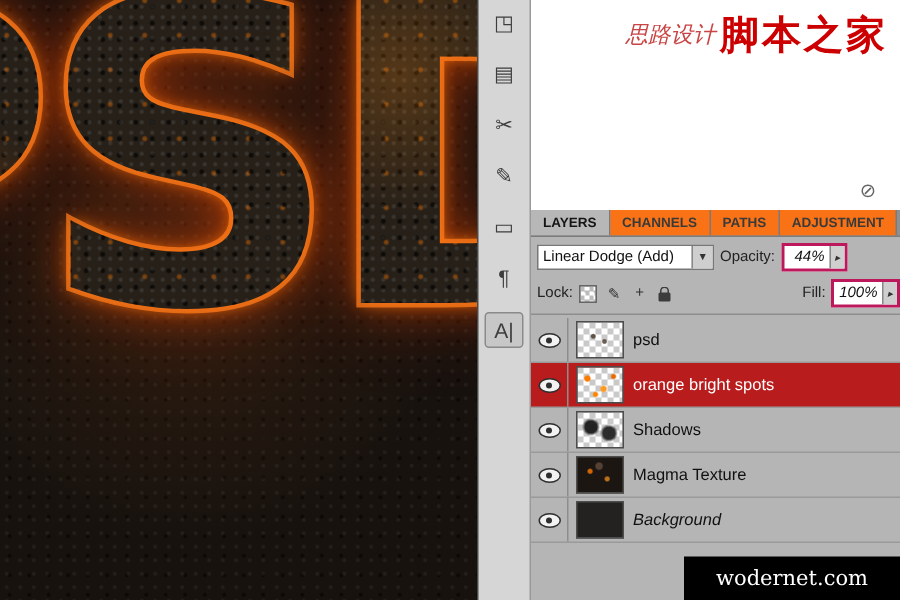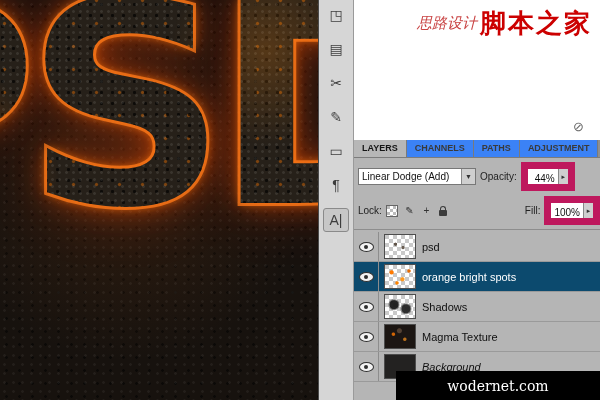--- a/index.html
+++ b/index.html
@@ -47,46 +47,46 @@
   .logo-line1{white-space:nowrap;}
   .logo-prefix{color:#c94444;font-size:15px;margin-right:3px;vertical-align:4px;font-style:italic;}
   .logo-brand{color:#cc0000;font-size:26px;font-weight:bold;letter-spacing:2px;}
   .logo-url{color:#cc0000;font-size:12px;font-weight:bold;letter-spacing:4px;margin-top:2px;margin-right:4px;}
   .collapse{position:absolute;right:16px;bottom:6px;color:#666;font-size:13px;}
 
   
   .panel{position:absolute;left:0;top:140px;width:246px;height:260px;background:#b5b5b5;}
   .tabs{display:flex;height:17px;background:#8f8f8f;overflow:hidden;border-bottom:1px solid #7c7c7c;}
   .tab{flex:none;padding:3px 8px 0 8px;font-size:9px;font-weight:bold;color:#3a3a3a;
-    background:#3b82f6;border-right:1px solid #7a7a7a;white-space:nowrap;}
+    background:#f97316;border-right:1px solid #7a7a7a;white-space:nowrap;}
   .tab.active{background:#b7b7b7;color:#151515;}
   .blend-row{display:flex;align-items:center;gap:4px;padding:4px 1px 3px 4px;}
   .select{display:flex;align-items:center;height:15px;background:#fff;border:1px solid #777;
     font-size:10px;color:#111;}
   .select .sel-text{padding:0 3px;white-space:nowrap;overflow:hidden;width:96px;}
   .select .sel-arrow{width:13px;height:100%;background:#cfcfcf;border-left:1px solid #888;
     font-size:7px;display:flex;align-items:center;justify-content:center;color:#333;}
   .lbl{font-size:10px;color:#222;}
-  .valbox{display:flex;align-items:flex-end;height:15px;background:#fff;border:7px solid #be185d;font-size:10px;color:#111;}
+  .valbox{display:flex;align-items:center;height:15px;background:#fff;border:2px solid #be185d;font-size:10px;color:#111;font-style:italic;}
   .valbox .val{padding:0 3px;min-width:24px;text-align:right;}
   .valbox .side-arrow{width:9px;height:100%;background:#cfcfcf;border-left:1px solid #888;
     font-size:7px;display:flex;align-items:center;justify-content:center;color:#333;}
   .lock-row{display:flex;align-items:center;gap:4px;padding:2px 0 4px 4px;border-bottom:1px solid #8d8d8d;}
   .mini{width:13px;height:13px;display:flex;align-items:center;justify-content:center;font-size:10px;color:#333;}
   .checker-mini{width:10px;height:10px;border:1px solid #666;
     background:repeating-conic-gradient(#fff 0 25%, #bbb 0 50%) 0 0/6px 6px;}
   .padlock{width:8px;height:6px;background:#3c3c3c;border-radius:1px;position:relative;margin-top:4px;}
   .padlock::before{content:'';position:absolute;left:1px;top:-4px;width:4px;height:4px;
     border:1.5px solid #3c3c3c;border-bottom:none;border-radius:3px 3px 0 0;}
   .spacer{flex:1;}
 
   
   .layer-list{margin-top:2px;}
   .layer-row{display:flex;align-items:center;height:29px;border-bottom:1px solid #9a9a9a;background:#b5b5b5;}
-  .layer-row.selected{background:#0c4a6e;}
+  .layer-row.selected{background:#b91c1c;}
   .eye-cell{width:24px;height:100%;border-right:1px solid #8d8d8d;display:flex;align-items:center;justify-content:center;}
   .eye{width:13px;height:8px;border:1px solid #2e2e2e;border-radius:50%;background:#f2f2f2;position:relative;}
   .eye::after{content:'';position:absolute;left:50%;top:50%;width:4px;height:4px;margin:-2px 0 0 -2px;background:#2e2e2e;border-radius:50%;}
   .thumb{width:30px;height:23px;border:1px solid #4d4d4d;margin:0 6px 0 5px;flex:none;position:relative;overflow:hidden;
     background:repeating-conic-gradient(#fff 0 25%, #c9c9c9 0 50%) 0 0/8px 8px;}
   .thumb::after{content:'';position:absolute;inset:0;}
   .thumb-psd::after{background-image:radial-gradient(circle at 35% 40%, rgba(70,55,40,.8) 1.2px, transparent 2px),
     radial-gradient(circle at 60% 55%, rgba(70,55,40,.8) 1.2px, transparent 2px);}
   .thumb-orange::after{background-image:
     radial-gradient(circle at 22% 32%, #ff7a00 1.6px, transparent 2.6px),
@@ -100,21 +100,21 @@
   .thumb-magma::after{background-image:
     radial-gradient(circle at 28% 40%, rgba(255,120,0,.8) 1.2px, transparent 2.2px),
     radial-gradient(circle at 66% 62%, rgba(255,150,30,.7) 1.2px, transparent 2.2px),
     radial-gradient(circle at 48% 25%, rgba(90,70,55,.9) 2px, transparent 3px);}
   .thumb-bg{background:#232221;}
   .layer-name{font-size:11px;color:#101010;white-space:nowrap;}
   .layer-row.selected .layer-name{color:#ffffff;}
   .layer-name.italic{font-style:italic;}
 
   
-  .wm-bottom{position:absolute;right:0;bottom:0;width:204px;height:29px;background:#000;
+  .wm-bottom{position:absolute;right:0;bottom:0;width:144px;height:29px;background:#000;
     color:#fff;display:flex;align-items:center;justify-content:center;
     font-family:"DejaVu Serif",serif;font-size:14px;z-index:10;}
 </style>
 </head>
 <body>
 
 <div class="screen">
 
   <div class="canvas">
     <div class="fx-text fx-glow">PSD</div>

